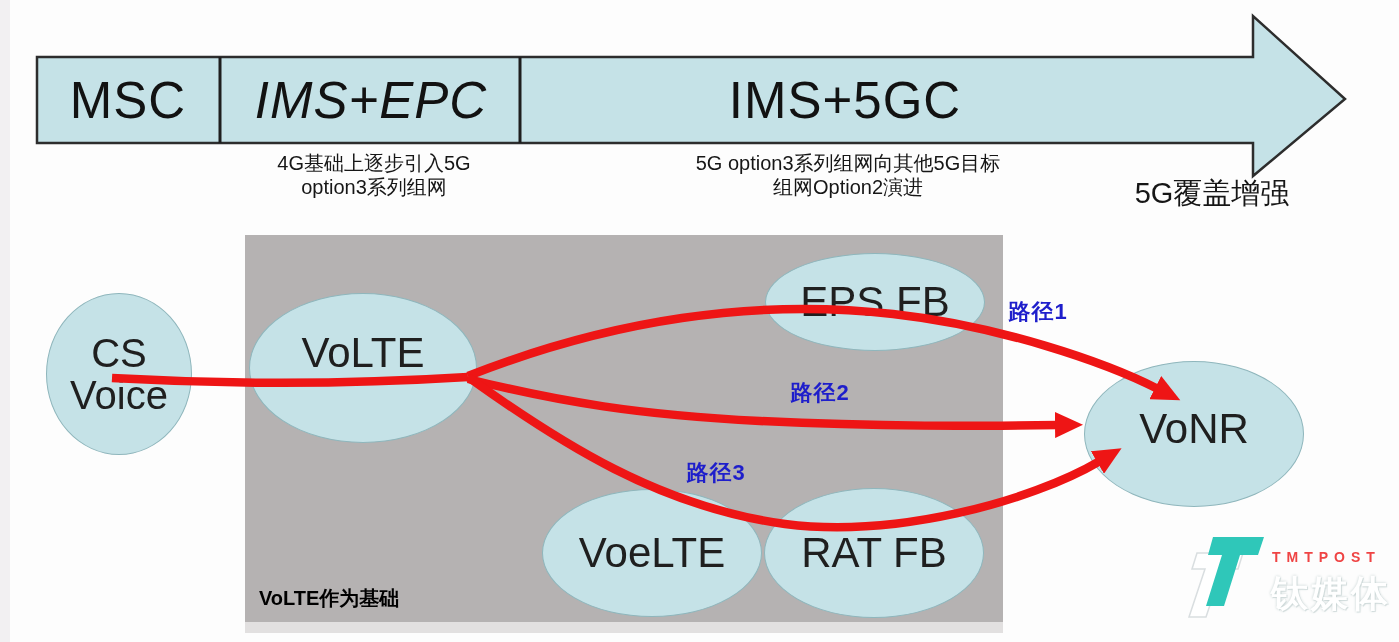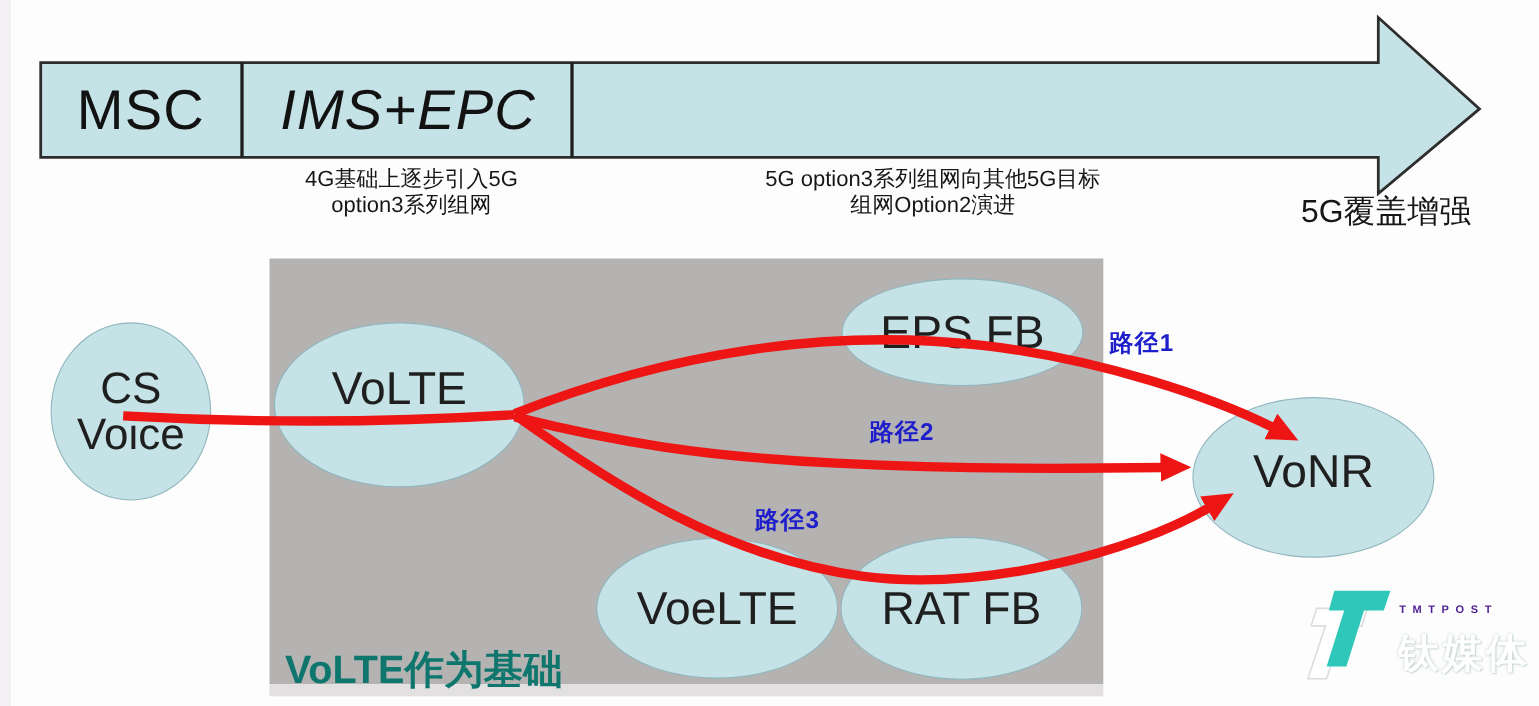--- a/index.html
+++ b/index.html
@@ -18,27 +18,27 @@
   
   #banner-svg{left:0;top:0;z-index:1;}
   .banner-label{
     z-index:2;transform:translate(-50%,-50%);font-size:51px;color:#121212;
     white-space:nowrap;letter-spacing:1px;
   }
   .caption{
     z-index:2;transform:translateX(-50%);font-size:20px;line-height:1.2;
     color:#161616;text-align:center;white-space:pre-line;
   }
-  .caption.single{font-size:29px;white-space:nowrap;margin-left:48px;}
+  .caption.single{font-size:29px;white-space:nowrap;}
 
   
   #gray-box{left:245px;top:235px;width:758px;height:387px;background:var(--gray-box);z-index:1;}
   #gray-strip{left:245px;top:622px;width:758px;height:11px;background:#e2e0e0;z-index:1;}
   #gray-box-label{
-    left:259px;top:585px;z-index:4;font-size:36px;font-weight:bold;color:#0f766e;white-space:nowrap;
+    left:259px;top:585px;z-index:4;font-size:20px;font-weight:bold;color:#000000;white-space:nowrap;
   }
 
   
   .node{
     border-radius:50%;background:var(--cyan);border:1px solid var(--cyan-border);
     display:flex;align-items:center;justify-content:center;text-align:center;
     color:#1f1f1f;font-size:42px;line-height:1.06;white-space:pre-line;z-index:2;
     box-sizing:border-box;
   }
   #node-cs-voice{left:46px;top:293px;width:146px;height:162px;font-size:40px;}
@@ -53,22 +53,22 @@
   .route{fill:none;stroke:var(--red);stroke-width:8.5px;}
 
   .route-label{
     z-index:5;transform:translate(-50%,-50%);font-size:22px;font-weight:bold;
     color:var(--blue);white-space:nowrap;letter-spacing:1px;
   }
 
   
   #watermark{z-index:6;}
   #wm-en{
-    left:1272px;top:549px;z-index:6;font-size:10px;font-weight:bold;letter-spacing:6px;
-    color:#4c1d95;white-space:nowrap;
+    left:1272px;top:549px;z-index:6;font-size:14px;font-weight:bold;letter-spacing:6px;
+    color:#ef4444;white-space:nowrap;
   }
   #wm-cn{
     left:1271px;top:569px;z-index:6;font-size:37px;font-weight:bold;letter-spacing:3px;
     color:#ffffff;text-shadow:0 0 3px #c2cfcf,1px 1px 0 #dce4e4;white-space:nowrap;
   }
 </style>
 </head>
 <body>
 
 <div id="canvas">
@@ -76,20 +76,21 @@
   <div class="abs edge-strip"></div>
 
   <svg id="banner-svg" class="abs" width="1399" height="230" viewBox="0 0 1399 230">
     <polygon points="37,57 1253,57 1253,16 1345,99 1253,176 1253,143 37,143" style="fill:var(--cyan);stroke:var(--banner-border);stroke-width:2.5;stroke-linejoin:miter;"></polygon>
     <line x1="220" y1="57" x2="220" y2="143" style="stroke:#1e1e1e;stroke-width:3;"></line>
     <line x1="520" y1="57" x2="520" y2="143" style="stroke:#1e1e1e;stroke-width:3;"></line>
   </svg>
 
   <div class="abs banner-label" style="left:128px;top:100px;">MSC</div>
   <div class="abs banner-label" style="left:371px;top:100px;font-style:italic;">IMS+EPC</div>
+  <div class="abs banner-label" style="left:845px;top:100px;">IMS+5GC</div>
 
   <div class="abs caption" style="left:374px;top:151px;">4G基础上逐步引入5G
 option3系列组网</div>
   <div class="abs caption" style="left:848px;top:151px;">5G option3系列组网向其他5G目标
 组网Option2演进</div>
   <div class="abs caption single" style="left:1212px;top:176px;">5G覆盖增强</div>
 
   <div id="gray-box" class="abs"></div>
   <div id="gray-strip" class="abs"></div>
   <div id="gray-box-label" class="abs">VoLTE作为基础</div>

